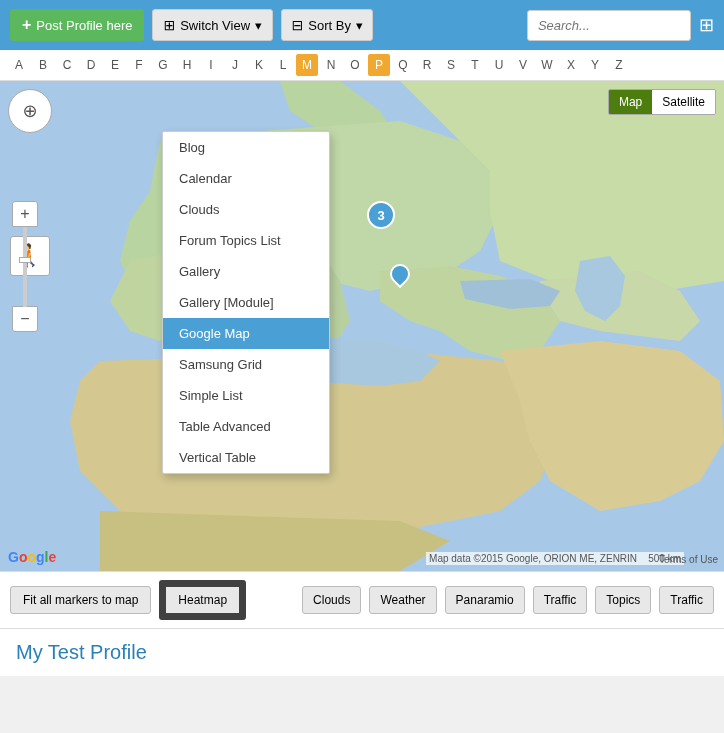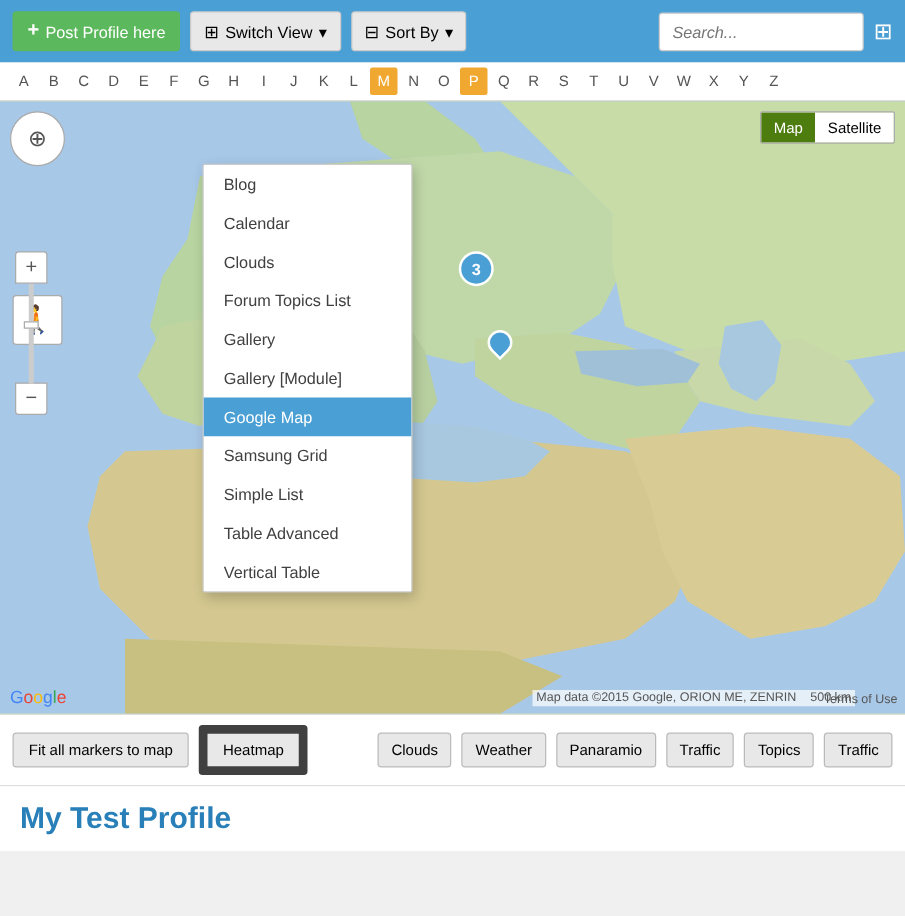--- a/index.html
+++ b/index.html
@@ -245,21 +245,21 @@
       transform: rotate(-45deg);
       border: 2px solid #fff;
     }
 
     
     .google-logo {
       position: absolute;
       bottom: 6px;
       left: 8px;
       font-size: 14px;
-      font-weight: normal;
+      font-weight: bold;
       color: #555;
       text-align: right;
     }
     .google-logo span.g { color: #4285F4; }
     .google-logo span.o1 { color: #EA4335; }
     .google-logo span.o2 { color: #FBBC05; }
     .google-logo span.g2 { color: #4285F4; }
     .google-logo span.l { color: #34A853; }
     .google-logo span.e { color: #EA4335; }
 
@@ -317,23 +317,23 @@
       cursor: pointer;
       font-size: 12px;
     }
 
     
     .profile-section {
       background: #fff;
       padding: 12px 16px;
     }
     .profile-title {
-      font-size: 24px;
+      font-size: 20px;
       color: #2980b9;
-      font-weight: bold;
+      font-weight: normal;
     }
 
     
     .dropdown-overlay {
       position: absolute;
       top: 0;
       left: 0;
       width: 100%;
       height: 100%;
       pointer-events: none;

